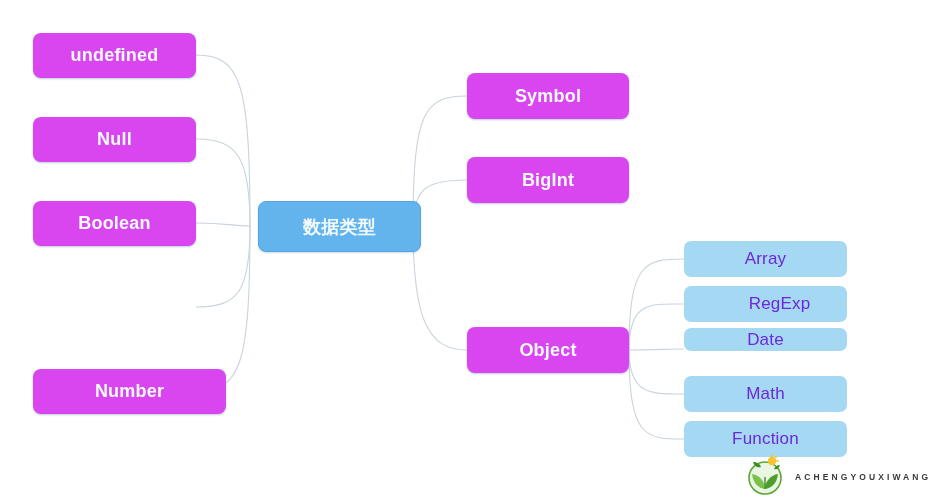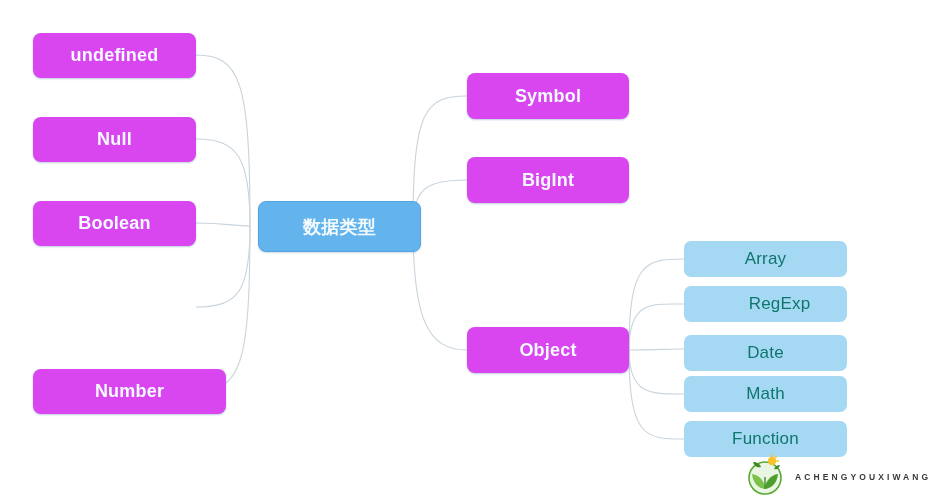--- a/index.html
+++ b/index.html
@@ -43,21 +43,21 @@
   }
   .node.root {
     background: #63B3EC;
     color: #f4fbff;
     font-size: 18px;
     border: 1px solid #55a4e0;
     box-shadow: 0 1px 2px rgba(40,90,140,0.22);
   }
   .node.leaf {
     background: #A5D8F3;
-    color: #0f766e;
+    color: #6d28d9;
     font-size: 17px;
     font-weight: normal;
     border-radius: 7px;
   }
   #watermark {
     position: absolute;
     left: 744px;
     top: 450px;
     width: 187px;
     height: 50px;
@@ -144,21 +144,21 @@
   <div class="node primary" style="left:467px; top:327px; width:162px; height:46px;">
     <span>Object</span>
   </div>
 
   <div class="node leaf" style="left:684px; top:241px; width:163px; height:36px;">
     <span>Array</span>
   </div>
   <div class="node leaf" style="left:684px; top:286px; width:163px; height:36px;padding-left:28px;">
     <span>RegExp</span>
   </div>
-  <div class="node leaf" style="left:684px; top:335px; width:163px; height:36px;">
+  <div class="node leaf" style="left:684px; top:328px; width:163px; height:23px;">
     <span>Date</span>
   </div>
   <div class="node leaf" style="left:684px; top:376px; width:163px; height:36px;">
     <span>Math</span>
   </div>
   <div class="node leaf" style="left:684px; top:421px; width:163px; height:36px;">
     <span>Function</span>
   </div>
 
   <div id="watermark">

